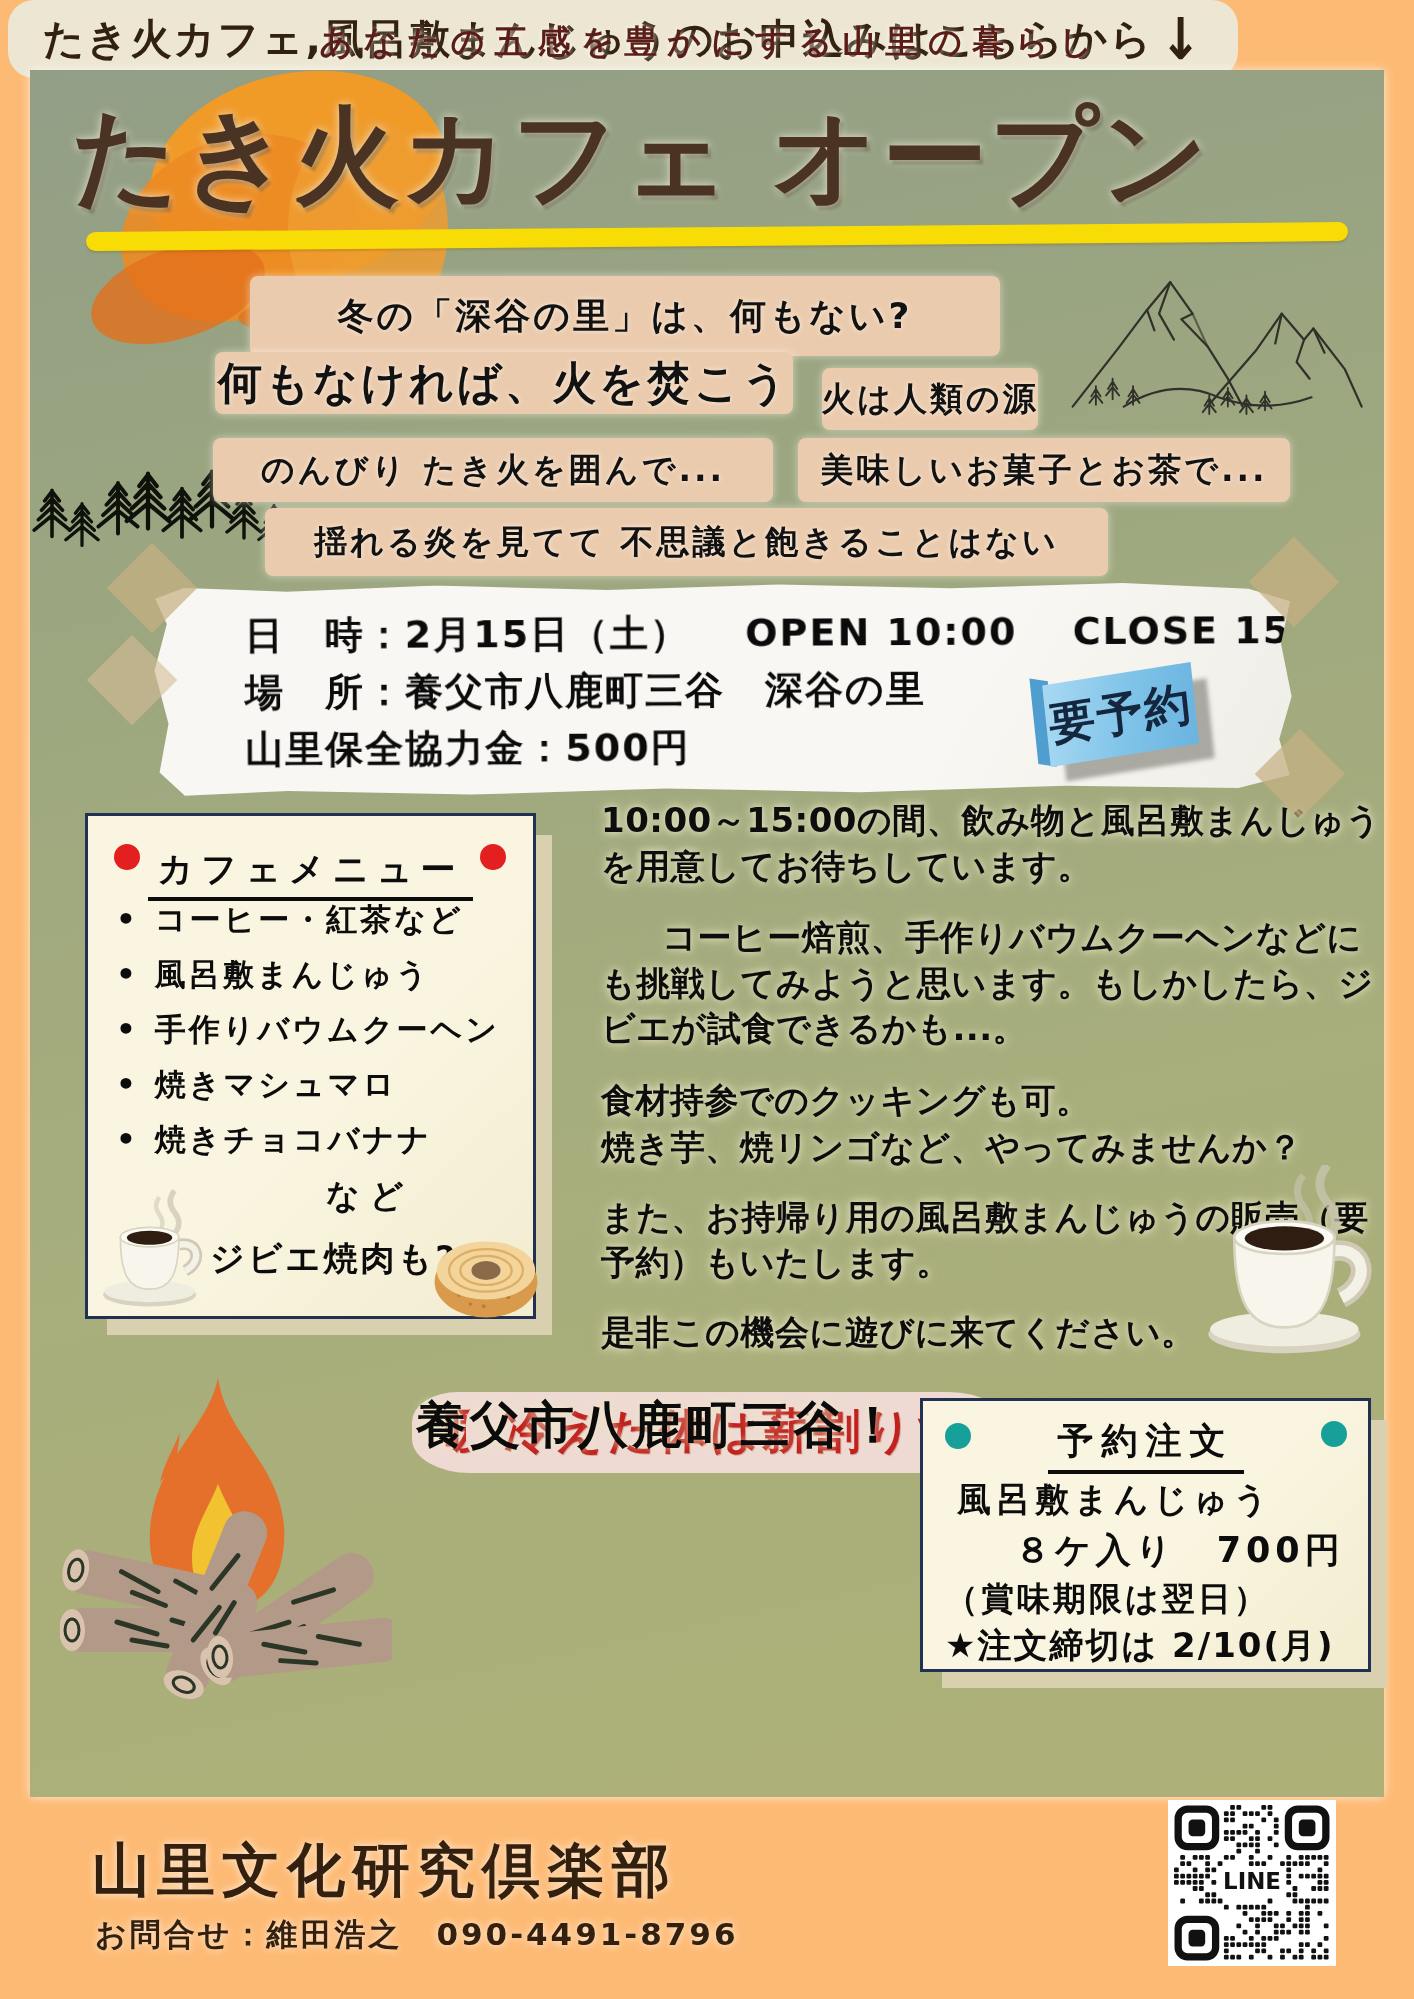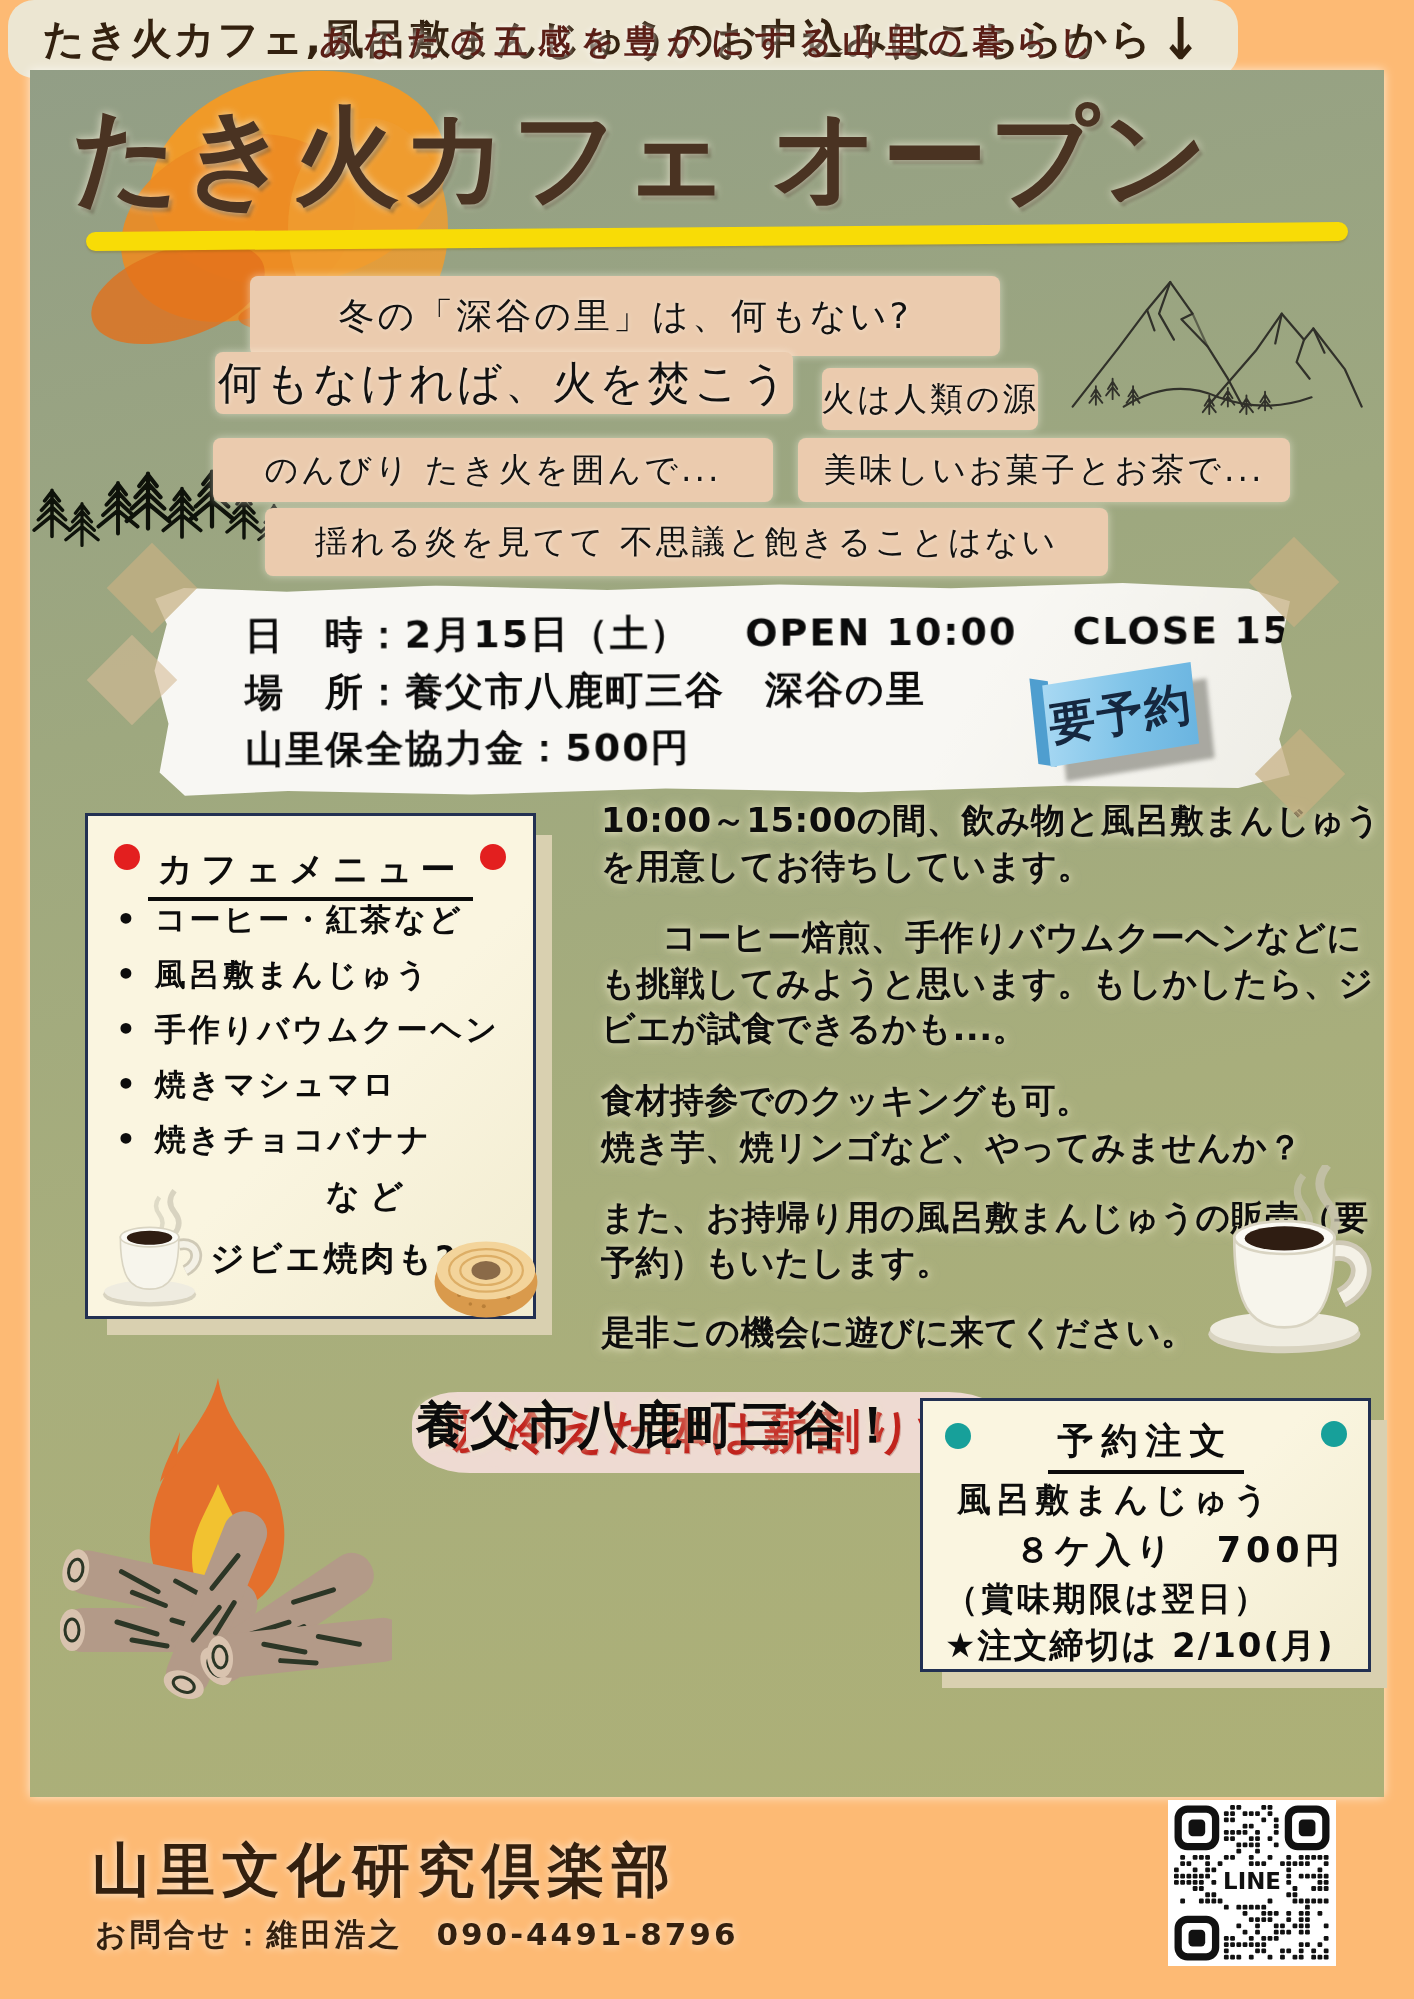--- a/index.html
+++ b/index.html
@@ -34,21 +34,21 @@
   #yellow-line{
     left:86px;top:227px;width:1262px;height:19px;z-index:2;
     background:#f8dc06;border-radius:10px;transform:rotate(-.45deg);
     box-shadow:0 2px 2px rgba(120,90,0,.25);
   }
 
   
   .pill{
     z-index:3;background:#ebcbae;border-radius:8px;
     display:flex;align-items:center;justify-content:center;
-    font-weight:400;color:#121212;letter-spacing:3px;white-space:nowrap;
+    font-weight:700;color:#121212;letter-spacing:3px;white-space:nowrap;
     text-shadow:0 0 5px rgba(255,246,232,.9);
     box-shadow:0 0 8px rgba(255,250,235,.55);
     text-align:center;
   }
 
   
   #info-paper{
     left:150px;top:583px;width:1145px;height:212px;z-index:3;
     background:linear-gradient(120deg,#f8f7f3 70%,#eeede6 100%);
     transform:rotate(-.3deg);

